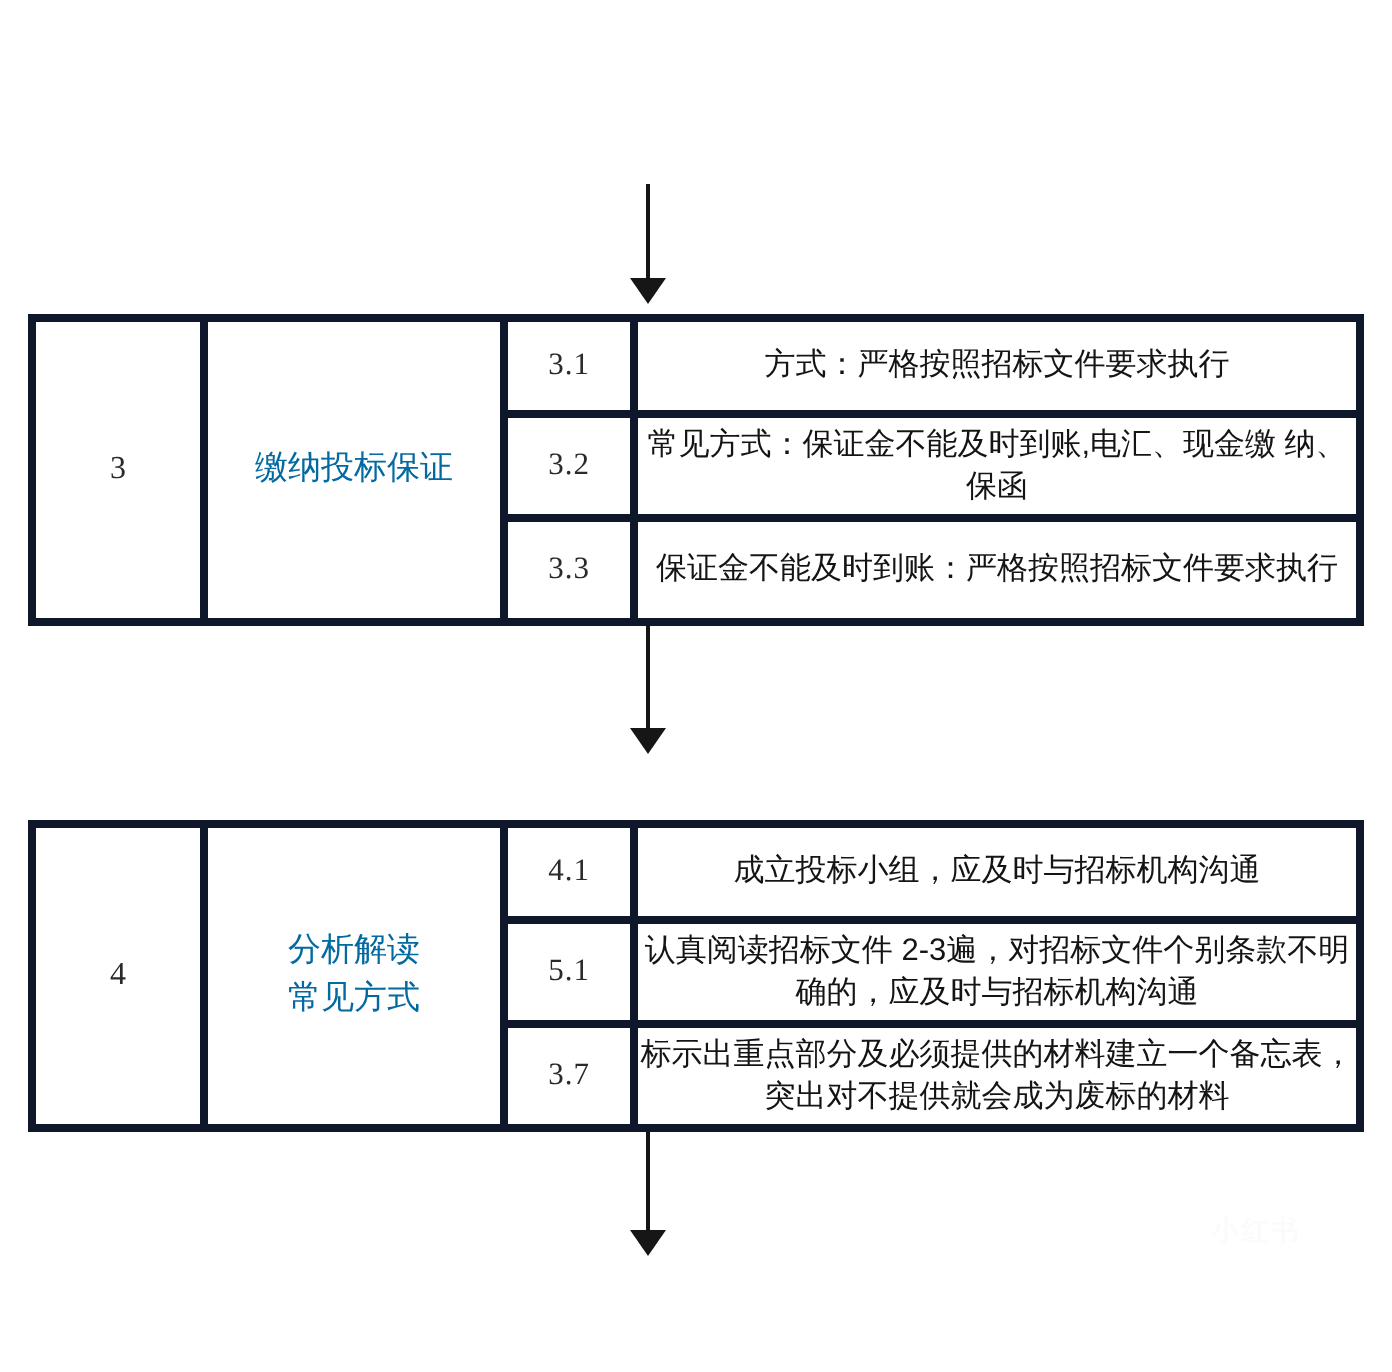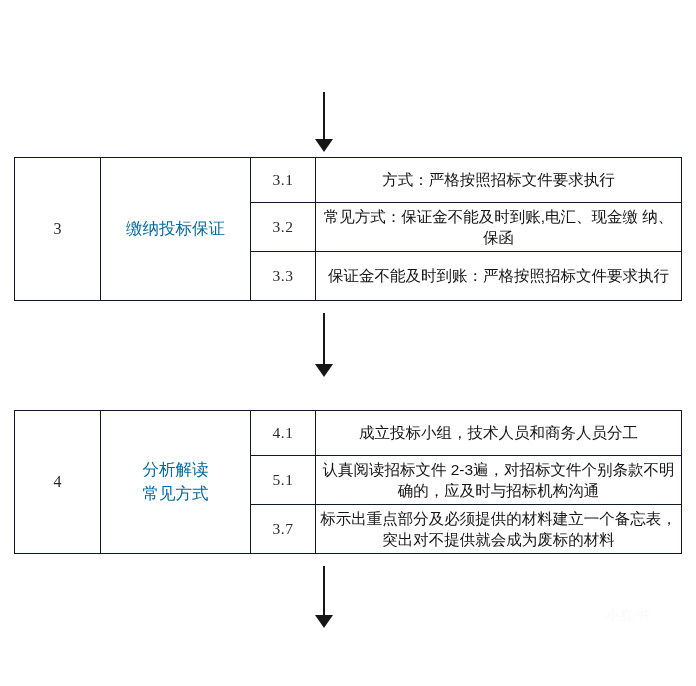--- a/index.html
+++ b/index.html
@@ -62,21 +62,21 @@
     left: 14px;
     width: 668px;
     border-collapse: collapse;
     table-layout: fixed;
     background: #ffffff;
   }
   #table-step-3 { top: 157px; }
   #table-step-4 { top: 410px; }
 
   .flow-table td {
-    border: 1px solid #0f172a;
+    border: 4px solid #0f172a;
     padding: 0;
     vertical-align: middle;
     background: #ffffff;
   }
 
   .col-index  { width: 86px; }
   .col-name   { width: 150px; }
   .col-subno  { width: 65px; }
   .col-detail { width: auto; }
 
@@ -193,21 +193,21 @@
         <col class="col-detail">
     </colgroup>
     <tbody>
       <tr>
         <td class="cell-index" rowspan="3">4</td>
         <td class="cell-name" rowspan="3">
           <div>分析解读</div>
           <div>常见方式</div>
         </td>
         <td class="cell-subno row-h1">4.1</td>
-        <td class="cell-detail row-h1">成立投标小组，技术人员和商务人员分工</td>
+        <td class="cell-detail row-h1">成立投标小组，应及时与招标机构沟通</td>
       </tr>
       <tr>
         <td class="cell-subno row-h2">5.1</td>
         <td class="cell-detail row-h2">认真阅读招标文件 2-3遍，对招标文件个别条款不明确的，应及时与招标机构沟通</td>
       </tr>
       <tr>
         <td class="cell-subno row-h2">3.7</td>
         <td class="cell-detail row-h2">标示出重点部分及必须提供的材料建立一个备忘表，突出对不提供就会成为废标的材料</td>
       </tr>
     </tbody>

